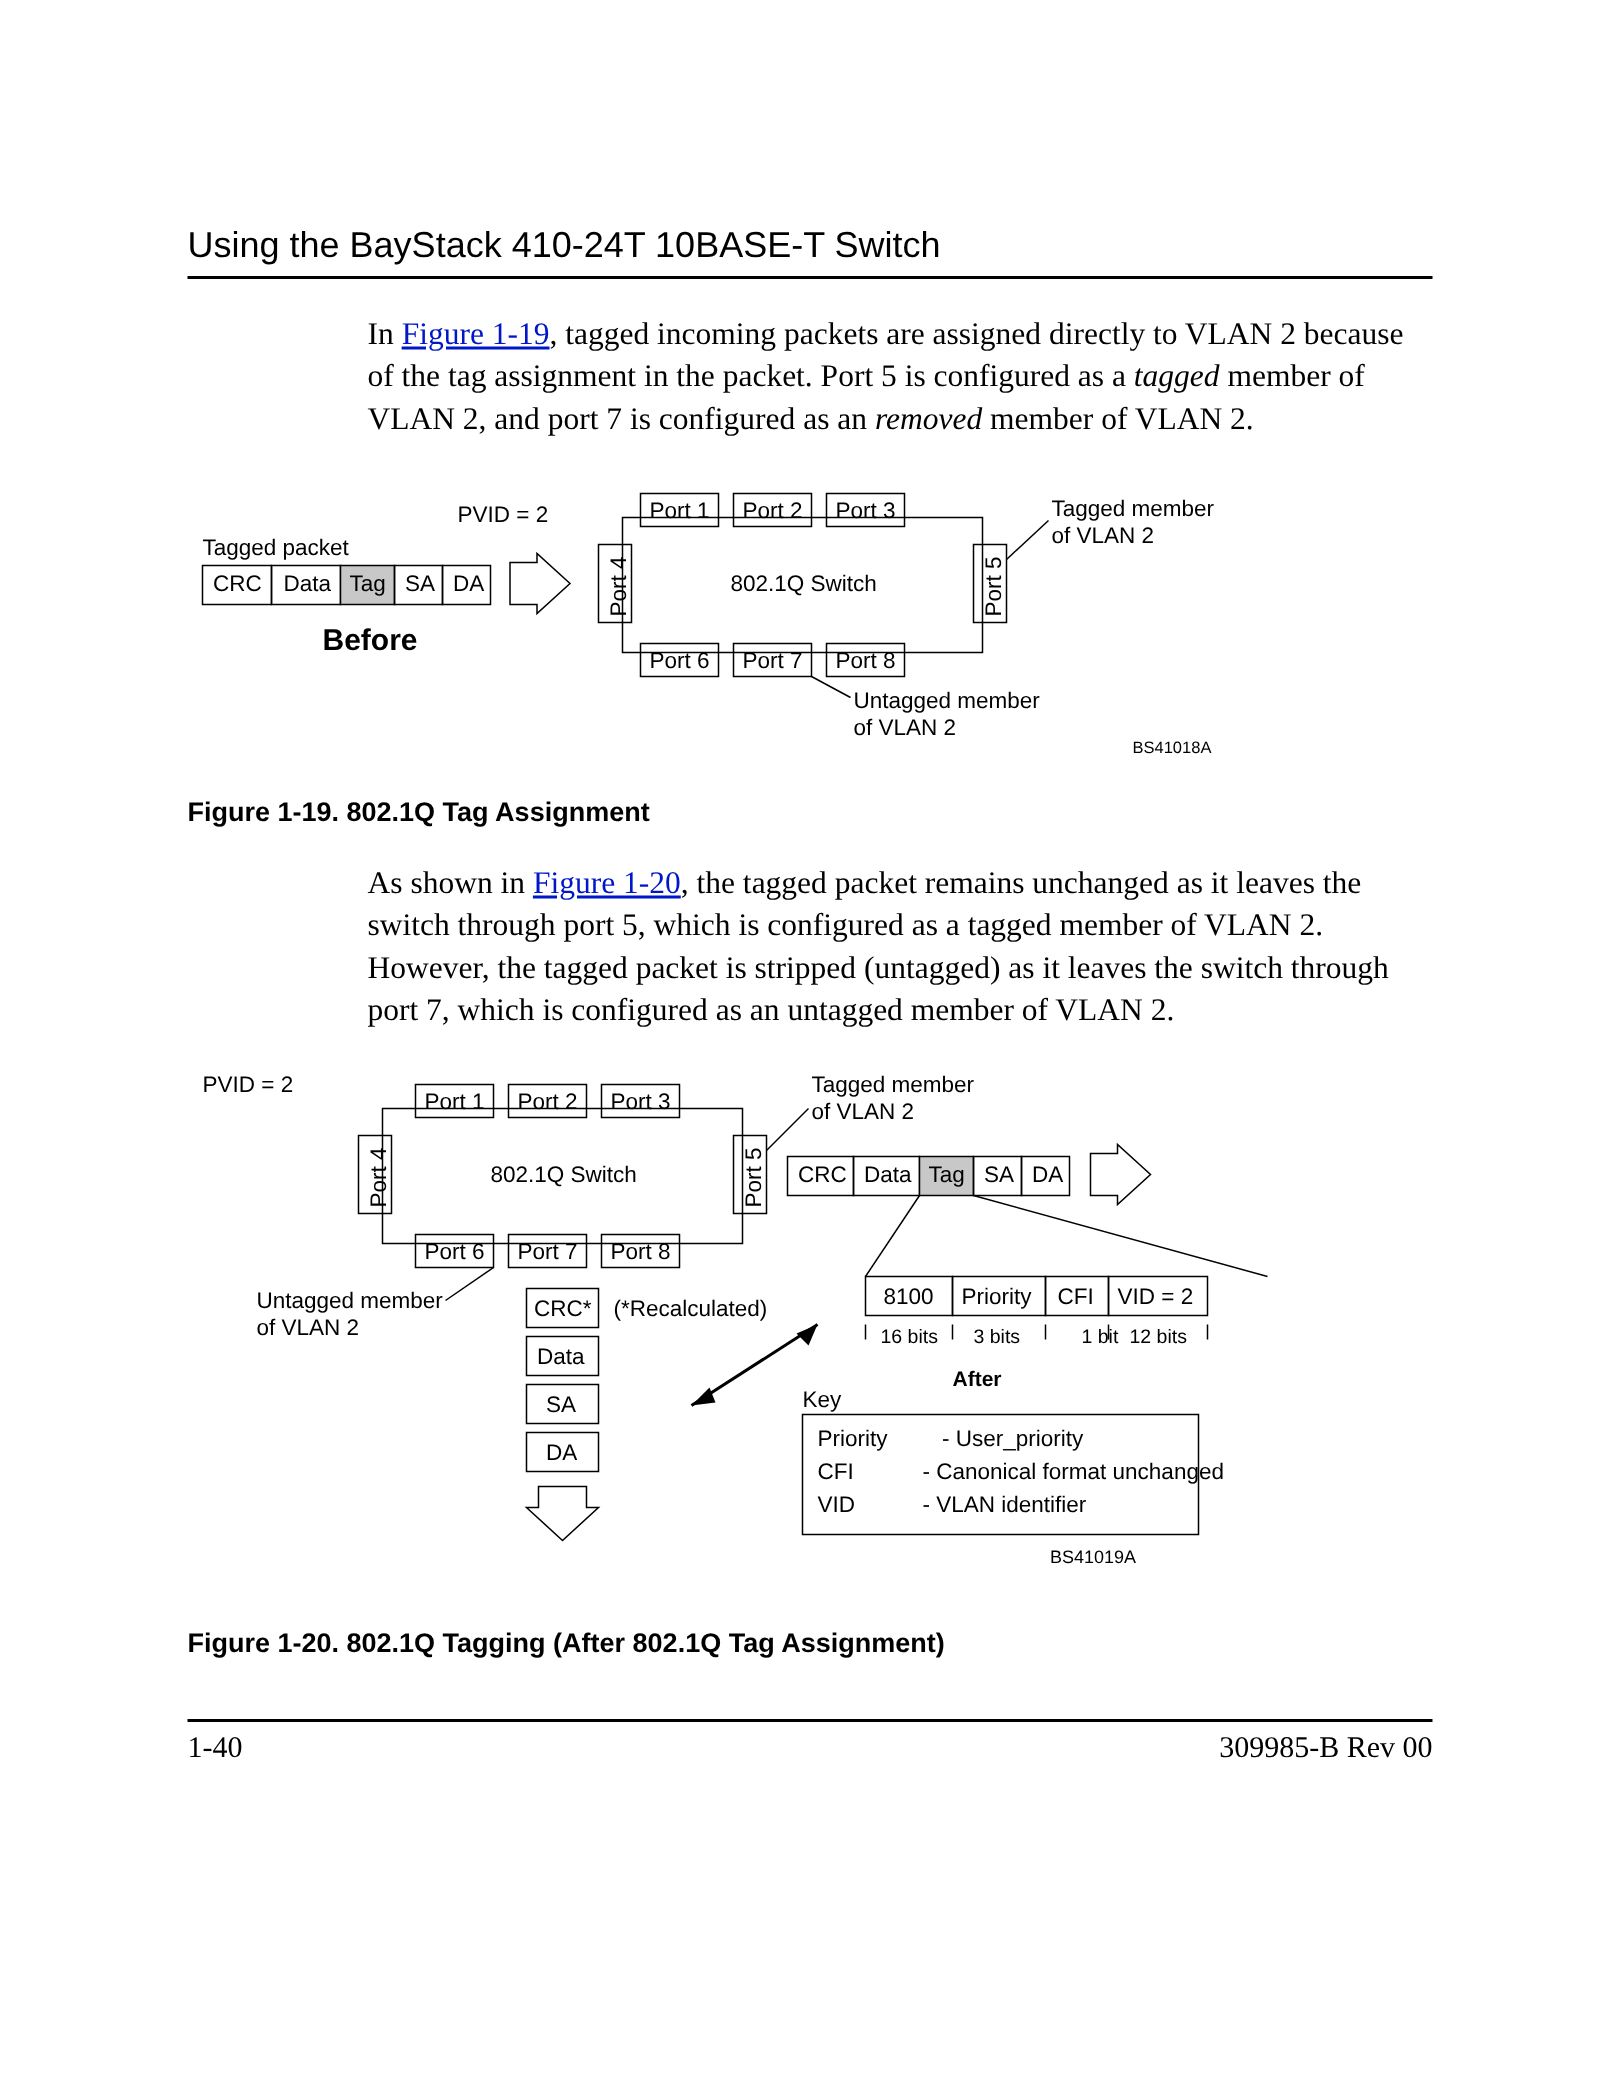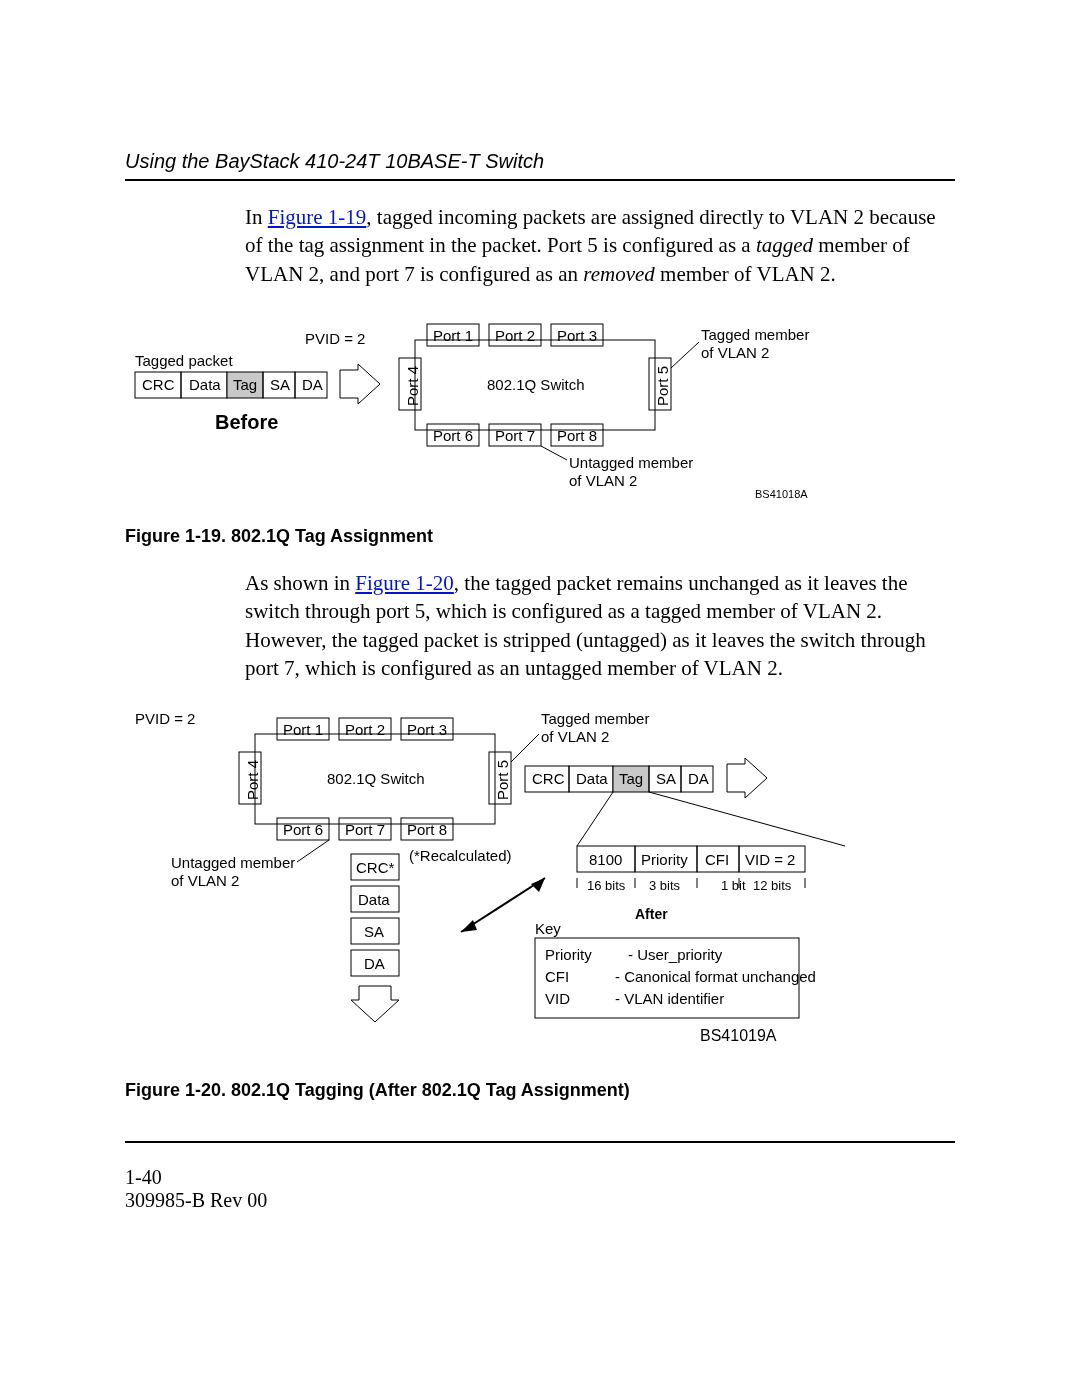--- a/index.html
+++ b/index.html
@@ -10,24 +10,23 @@
     color: #000;
     width: 1080px;
   }
   .page {
     box-sizing: border-box;
     width: 1080px;
     padding: 150px 125px 60px 125px;
     position: relative;
   }
   .running-head {
-    font-size: 20px;
+    font-size: 24px;
     font-family: Arial, Helvetica, sans-serif;
     margin-bottom: 6px;
-    font-style: italic;
   }
   hr.rule {
     border: none;
     border-top: 2px solid #000;
     margin: 0;
   }
   .body-para {
     font-size: 21px;
     line-height: 1.35;
     margin: 22px 0 24px 120px;
@@ -50,23 +49,22 @@
   }
   .diag-label.bold { font-weight: bold; }
   .diag-label.small { font-size: 13px; }
   .footer {
     margin-top: 40px;
     font-size: 20px;
   }
   .footer-row {
     display: flex;
     justify-content: space-between;
-    margin-top: 23px;
+    margin-top: 6px;
     font-family: "Times New Roman", serif;
-    flex-direction: column;
   }
 </style>
 </head>
 <body>
 
 <div class="page">
 
   <div class="running-head">Using the BayStack 410-24T 10BASE-T Switch</div>
   <hr class="rule">
 
@@ -213,21 +211,21 @@
     <span class="diag-label" style="left:46px;top:148px;">Untagged member
 of VLAN 2</span>
 
     <span class="diag-label" style="left:407px;top:64px;">CRC</span>
     <span class="diag-label" style="left:451px;top:64px;">Data</span>
     <span class="diag-label" style="left:494px;top:64px;">Tag</span>
     <span class="diag-label" style="left:531px;top:64px;">SA</span>
     <span class="diag-label" style="left:563px;top:64px;">DA</span>
 
     <span class="diag-label" style="left:231px;top:153px;">CRC*</span>
-    <span class="diag-label" style="left:284px;top:141px;">(*Recalculated)</span>
+    <span class="diag-label" style="left:284px;top:153px;">(*Recalculated)</span>
     <span class="diag-label" style="left:233px;top:185px;">Data</span>
     <span class="diag-label" style="left:239px;top:217px;">SA</span>
     <span class="diag-label" style="left:239px;top:249px;">DA</span>
 
     <span class="diag-label" style="left:464px;top:145px;">8100</span>
     <span class="diag-label" style="left:516px;top:145px;">Priority</span>
     <span class="diag-label" style="left:580px;top:145px;">CFI</span>
     <span class="diag-label" style="left:620px;top:145px;">VID = 2</span>
     <span class="diag-label small" style="left:462px;top:172px;">16 bits</span>
     <span class="diag-label small" style="left:524px;top:172px;">3 bits</span>
@@ -237,21 +235,21 @@
     <span class="diag-label bold" style="left:510px;top:200px;font-size:14px;">After</span>
 
     <span class="diag-label" style="left:410px;top:214px;">Key</span>
     <span class="diag-label" style="left:420px;top:240px;">Priority</span>
     <span class="diag-label" style="left:490px;top:240px;margin-left:13px;">- User_priority</span>
     <span class="diag-label" style="left:420px;top:262px;">CFI</span>
     <span class="diag-label" style="left:490px;top:262px;">- Canonical format unchanged</span>
     <span class="diag-label" style="left:420px;top:284px;">VID</span>
     <span class="diag-label" style="left:490px;top:284px;">- VLAN identifier</span>
 
-    <span class="diag-label small" style="left:575px;top:320px;font-size:16px;">BS41019A</span>
+    <span class="diag-label small" style="left:575px;top:320px;font-size:12px;">BS41019A</span>
   </div>
 
   <div class="fig-caption">Figure 1-20.    802.1Q Tagging (After 802.1Q Tag Assignment)</div>
 
   <div class="footer">
     <hr class="rule">
     <div class="footer-row">
       <span>1-40</span>
       <span>309985-B Rev 00</span>
     </div>

